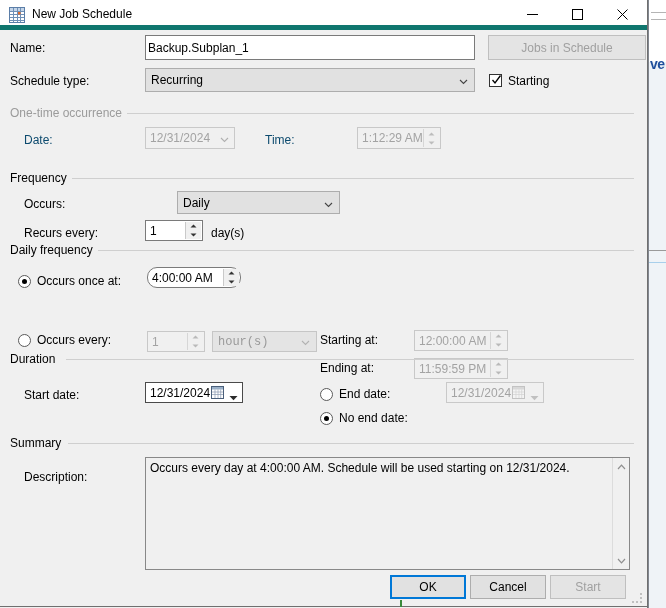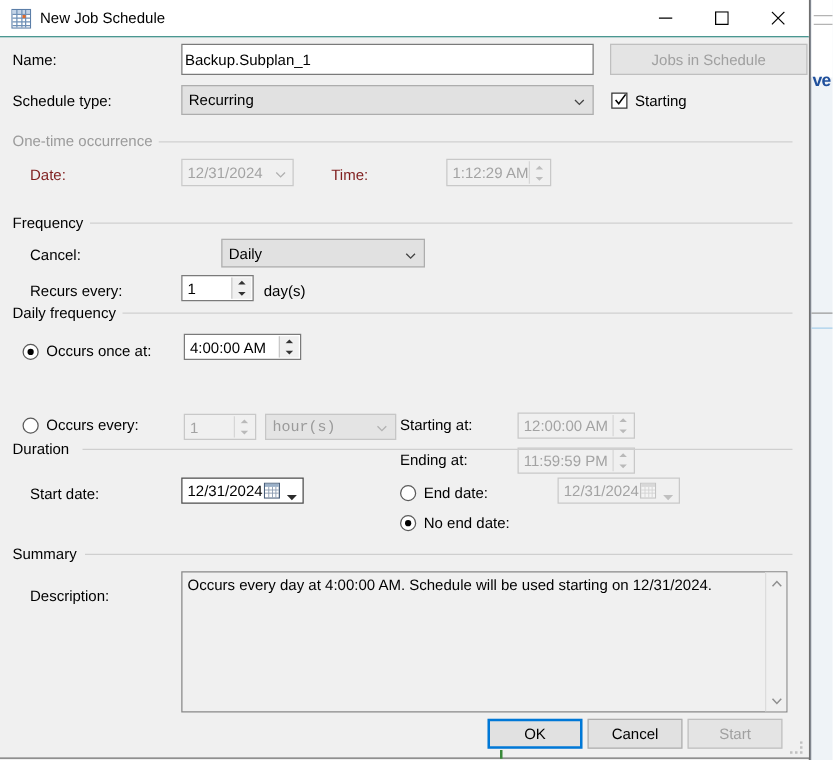--- a/index.html
+++ b/index.html
@@ -37,21 +37,21 @@
     background: #f0f0f0;
     border-right: 1px solid #6f6f6f;
     border-bottom: 1px solid #6f6f6f;
   }
 
   
   #titlebar {
     position: relative;
     height: 30px;
     background: #ffffff;
-    border-bottom: 1px solid #0f766e;
+    border-bottom: 5px solid #0f766e;
   }
   #title-icon {
     position: absolute; left: 9px; top: 7px;
     width: 16px; height: 16px;
   }
   #title-text {
     position: absolute; left: 32px; top: 7px;
     font-size: 12px; color: #000;
   }
   .wbtn {
@@ -64,21 +64,21 @@
   #btn-close { right: 2px; }
 
   
   #client {
     position: absolute; left: 0; top: 30px;
     width: 647px; height: 578px;
     background: #f0f0f0;
   }
 
   .lbl { position: absolute; font-size: 12px; color: #000; white-space: nowrap; }
-  .lbl.dis { color: #7f1d1d; }
+  .lbl.dis { color: #0c4a6e; }
 
   
   .group-title { position: absolute; font-size: 12px; color: #000; background: #f0f0f0; padding-right: 5px; z-index: 2; white-space: nowrap; }
   .group-title.dis { color: #9b9b9b; }
   .group-line { position: absolute; height: 1px; background: #cfcfcf; z-index: 1; }
 
   
   .textbox {
     position: absolute; background: #ffffff;
     border: 1px solid #7a7a7a;
@@ -285,21 +285,21 @@
             <svg width="7" height="4" viewBox="0 0 7 4">
               <polygon points="3.5,3.5 0.5,0.5 6.5,0.5" fill="#bdbdbd"></polygon>
             </svg>
           </div>
       </span>
     </div>
 
     <div class="group-title" style="left:10px; top:141px;">Frequency</div>
     <div class="group-line" style="left:70px; top:148px; width:564px;"></div>
 
-    <div class="lbl" style="left:24px; top:167px;">Cancel:</div>
+    <div class="lbl" style="left:24px; top:167px;">Occurs:</div>
     <div class="combo" style="left:145px; top:161px; width:163px; height:23px;margin-left:32px;">
       <span>Daily</span>
       <span class="chev">
         <svg width="9" height="9" viewBox="0 0 9 9">
             <polyline points="1,3 4.5,6.5 8,3" fill="none" stroke="#444" stroke-width="1.1"></polyline>
           </svg>
       </span>
     </div>
 
     <div class="lbl" style="left:24px; top:196px;">Recurs every:</div>
@@ -318,21 +318,21 @@
           </div>
       </span>
     </div>
     <div class="lbl" style="left:211px; top:196px;">day(s)</div>
 
     <div class="group-title" style="left:10px; top:213px;">Daily frequency</div>
     <div class="group-line" style="left:92px; top:220px; width:542px;"></div>
 
     <div class="radio checked" style="left:18px; top:245px;"></div>
     <div class="lbl" style="left:37px; top:244px;">Occurs once at:</div>
-    <div class="spin-box" style="left:147px; top:237px; width:94px; height:21px;">
+    <div class="spin-box" style="left:147px; top:237px; width:94px; height:21px;border-radius:10px;">
       <span>4:00:00 AM</span>
       <span class="spin-btns">
         <div>
             <svg width="7" height="4" viewBox="0 0 7 4">
               <polygon points="3.5,0.5 6.5,3.5 0.5,3.5" fill="#333"></polygon>
             </svg>
           </div>
         <div>
             <svg width="7" height="4" viewBox="0 0 7 4">
               <polygon points="3.5,3.5 0.5,0.5 6.5,0.5" fill="#333"></polygon>

